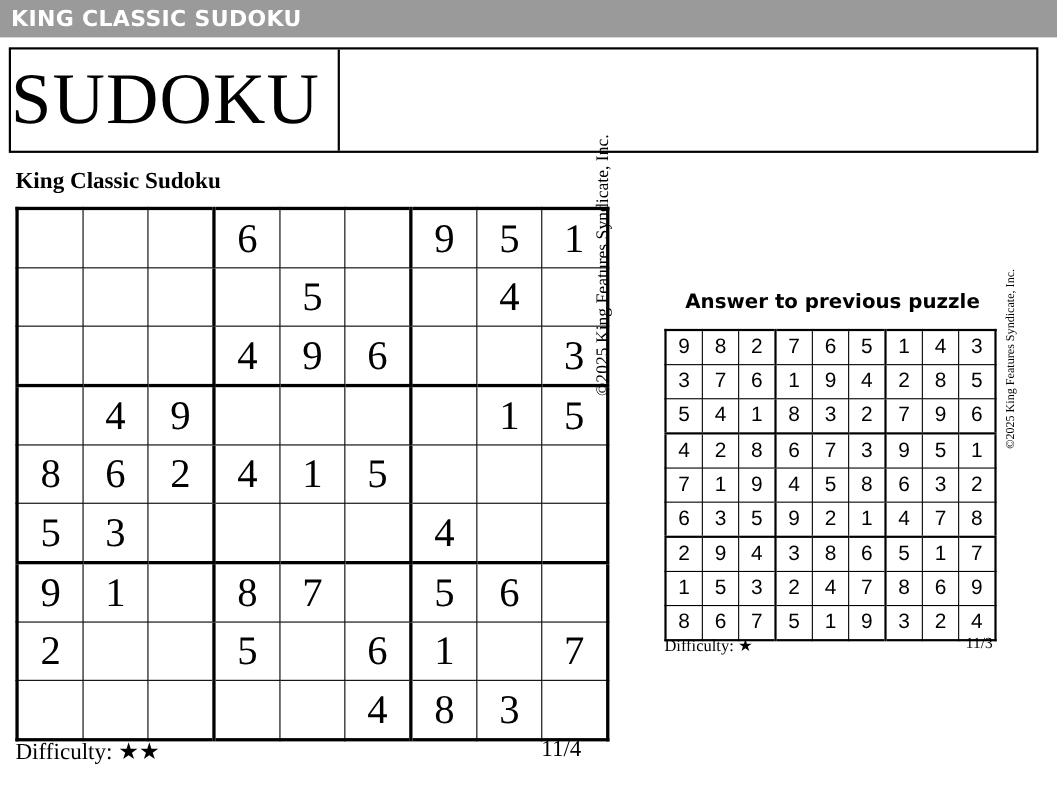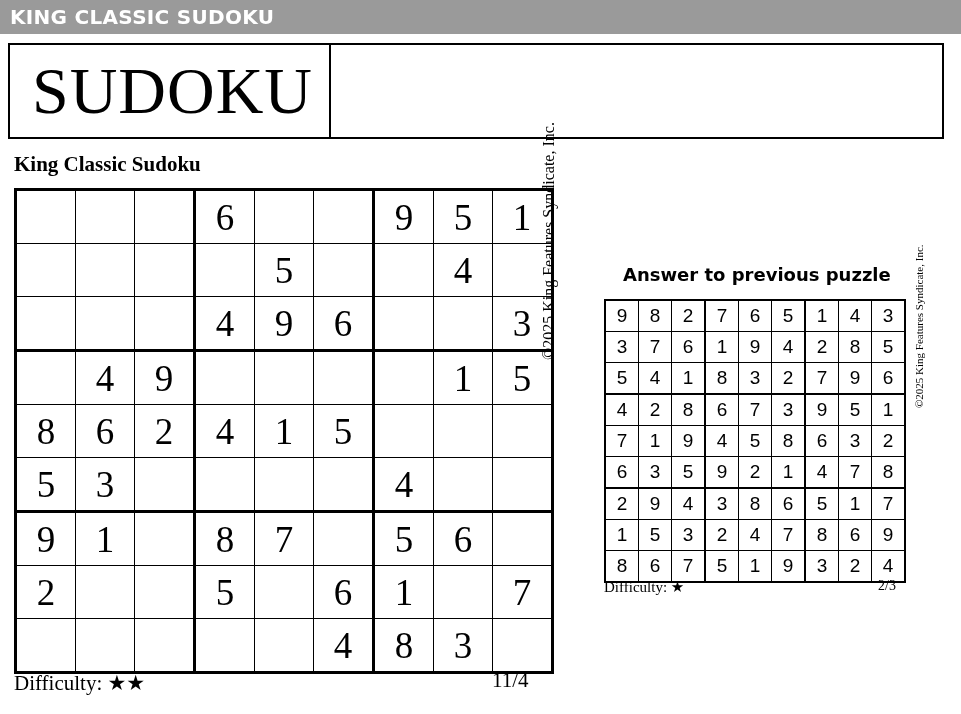--- a/index.html
+++ b/index.html
@@ -47,21 +47,20 @@
     background: #fff;
     box-sizing: border-box;
     display: flex;
     align-items: center;
   }
   #masthead-logo {
     font-family: "Liberation Serif", serif;
     font-size: 66px;
     line-height: 1;
     letter-spacing: 1px;
-    padding-left: 22px;
     padding-right: 10px;
     white-space: nowrap;
   }
   #masthead-rule {
     width: 2px;
     align-self: stretch;
     background: #000;
     margin: 0 0 0 6px;
   }
   #masthead-instructions {
@@ -437,14 +436,14 @@
           <td class="">2</td>
           <td class="">4</td>
         </tr>
       </tbody>
   </table>
 </div>
 <div id="answer-difficulty">
   <span>Difficulty:</span>
   <span>★</span>
 </div>
-<div id="answer-date">2/3</div>
+<div id="answer-date">11/3</div>
 <div id="answer-copyright">©2025 King Features Syndicate, Inc.</div>
 
 </body></html>

